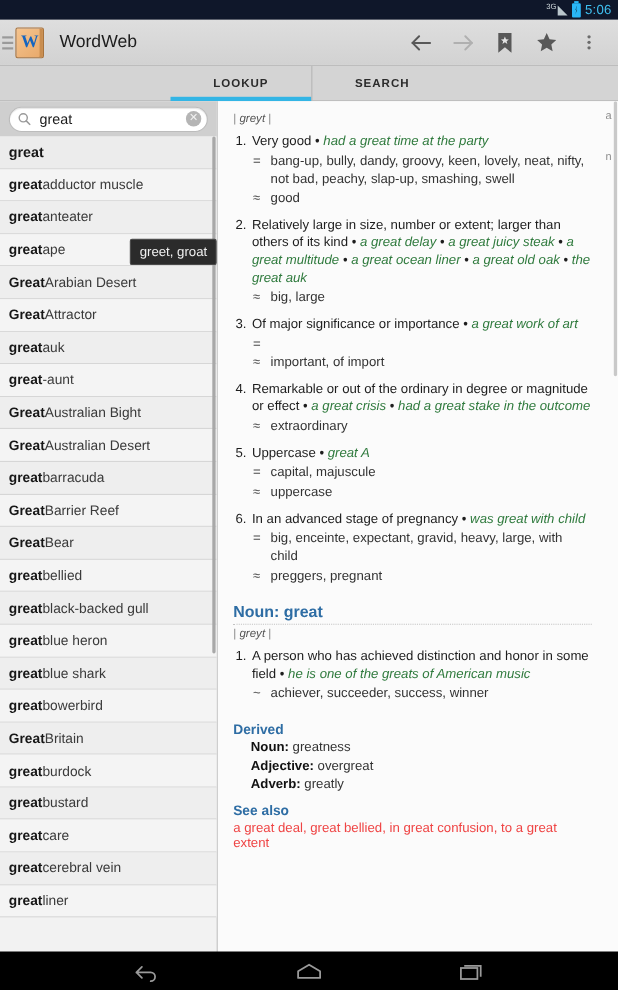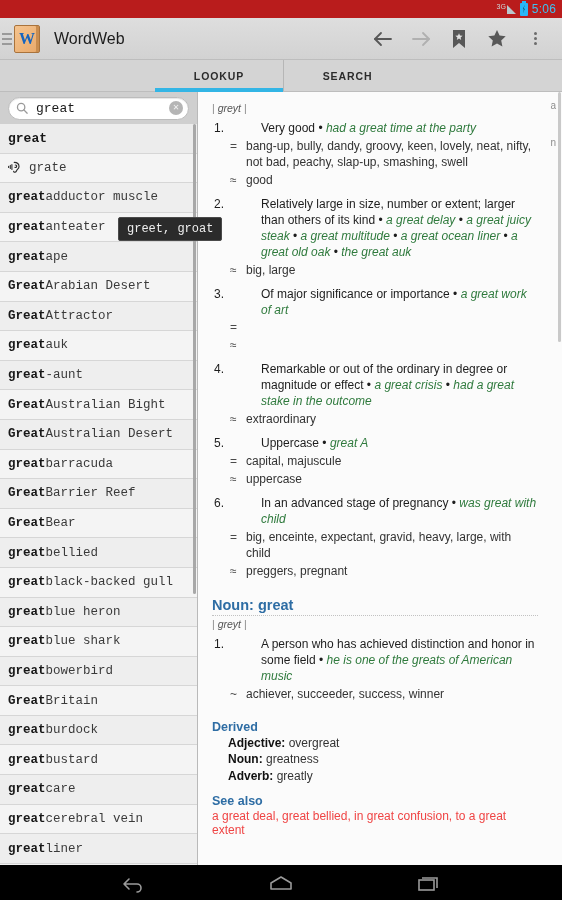--- a/index.html
+++ b/index.html
@@ -6,21 +6,21 @@
   html, body {
     width: 562px; height: 900px;
     font-family: "Liberation Sans", sans-serif;
     background: #ffffff;
     overflow: hidden;
   }
   body { position: relative; }
 
   
   .statusbar {
-    height: 18px; background: #b91c1c;
+    height: 18px; background: #0f172a;
     display: flex; align-items: center; justify-content: flex-end;
     padding: 0 6px; gap: 4px;
   }
   .st-net { display: flex; align-items: flex-end; gap: 1px; }
   .st-net-label { color: #cfd8dc; font-size: 7px; line-height: 7px; position: relative; top: -4px; }
   .sig { width: 0; height: 0; border-left: 9px solid #b9c6cc; border-top: 9px solid transparent; }
   .batt {
     width: 8px; height: 13px; background: #29b6f6; position: relative; border-radius: 1px;
   }
   .batt::before {
@@ -76,21 +76,21 @@
   .tab.active::after {
     content: ""; position: absolute; left: 0; right: 0; bottom: -1px; height: 4px; background: #33b5e5;
   }
 
   
   .main { display: flex; height: 793px; }
 
   
   .leftpane {
     width: 198px; background: #f2f2f2; border-right: 1px solid #b9b9b9;
-    display: flex; flex-direction: column; position: relative; font-family: Liberation Mono, monospace;
+    display: flex; flex-direction: column; position: relative;
   }
   .searchwrap { height: 32px; background: #cfcfcf; display: flex; align-items: center; padding: 0 8px; }
   .searchbox {
     flex: 1; height: 23px; background: #ffffff; border-radius: 12px;
     border: 1px solid #bcbcbc; display: flex; align-items: center; padding: 0 5px 0 7px;
     box-shadow: inset 0 1px 1px rgba(0,0,0,.10);
   }
   .searchbox .sv { flex: 1; font-size: 13px; color: #1a1a1a; padding-left: 8px; }
   .clear-ico {
     width: 14px; height: 14px; border-radius: 50%; background: #b5b5b5;
@@ -123,21 +123,21 @@
   .posindex { position: absolute; right: 6px; top: 8px; display: flex; flex-direction: column; gap: 26px; }
   .posindex span { font-size: 10px; color: #8d8d8d; }
   .pos-head {
     color: #2e6da4; font-size: 14.5px; font-weight: bold;
     border-bottom: 1px dotted #c2c2c2; padding-bottom: 2px; margin-bottom: 2px;
   }
   .pron { font-size: 10.5px; color: #555; font-style: italic; margin-bottom: 7px; }
   .pron .bar { font-style: normal; color: #888; }
   .sense { display: flex; font-size: 12px; color: #1d1d1d; margin-bottom: 2px; line-height: 1.33; }
   .sense .num { width: 17px; flex: none; text-align: right; padding-right: 5px; }
-  .sense .txt { flex: 1; margin-left: 32px; }
+  .sense .txt { flex: 1; }
   .ex { color: #2f7a3d; font-style: italic; }
   .syn { display: flex; font-size: 12px; color: #333; margin: 2px 0 2px 0; line-height: 1.33; }
   .syn .mk { width: 34px; flex: none; text-align: left; padding-left: 18px; color: #4a4a4a; }
   .syn .sv2 { flex: 1; }
   .blockgap { height: 9px; }
   .sec-head { color: #2e6da4; font-size: 12.5px; font-weight: bold; margin-bottom: 1px; }
   .derived-row { font-size: 12px; color: #333; padding-left: 16px; line-height: 1.4; }
   .derived-row b { color: #111; }
   .seealso-txt { font-size: 12px; color: #ef4444; }
   .rscroll { position: absolute; right: 1px; top: 0; width: 3px; height: 250px; background: #c9c9c9; border-radius: 2px; }
@@ -222,30 +222,20 @@
         <div class="sv" placeholder="Search">great</div>
         <div class="clear-ico">✕</div>
       </div>
     </div>
     <div class="wordlist" id="wordlist">
         <div class="wrow first">
           <b>great</b>
           <span></span>
         </div>
         <div class="wrow">
-          <span class="earico">
-            <svg width="16" height="13" viewBox="0 0 18 14">
-              <path d="M7 1.2 C10.4 1.2 12.4 3.2 12.4 6 C12.4 8 11 8.8 10.2 9.6 C9.5 10.3 9.6 11.9 8 12.3 C6.9 12.6 6.2 11.9 6.4 11.2" fill="none" stroke="#2b2b2b" stroke-width="1.3" stroke-linecap="round"></path>
-              <path d="M8.2 4.2 C9.6 4.2 10 5.2 9.6 6.2 C9.3 7 8.3 7.2 7.8 6.8" fill="none" stroke="#2b2b2b" stroke-width="1.3" stroke-linecap="round"></path>
-              <path d="M2.6 4.6 L2.6 8.2 M0.7 5.7 L0.7 7.1 M4.4 3.6 L4.4 9.2" stroke="#2b2b2b" stroke-width="1.2" stroke-linecap="round"></path>
-            </svg>
-          </span>
-          <span>grate</span>
-        </div>
-        <div class="wrow">
           <b>great</b>
           <span> adductor muscle</span>
         </div>
         <div class="wrow">
           <b>great</b>
           <span> anteater</span>
         </div>
         <div class="wrow">
           <b>great</b>
           <span> ape</span>
@@ -370,20 +360,21 @@
           <div style="height: 6px;"></div>
           <div class="sense">
             <span class="num">3.</span>
             <span class="txt"><span>Of major significance or importance</span><span> • </span><span class="ex">a great work of art</span></span>
           </div>
           <div class="syn">
             <span class="mk">=</span>
           </div>
           <div class="syn">
             <span class="mk">≈</span>
+            <span class="sv2">important, of import</span>
           </div>
           <div style="height: 6px;"></div>
           <div class="sense">
             <span class="num">4.</span>
             <span class="txt"><span>Remarkable or out of the ordinary in degree or magnitude or effect</span><span> • </span><span class="ex">a great crisis</span><span> • </span><span class="ex">had a great stake in the outcome</span></span>
           </div>
           <div class="syn">
             <span class="mk">≈</span>
             <span class="sv2">extraordinary</span>
           </div>
@@ -435,22 +426,22 @@
           </div>
           <div style="height: 6px;"></div>
         </div>
     </div>
 
     <div class="blockgap"></div>
 
     <div>
       <div class="sec-head">Derived</div>
       <div id="derived-rows">
+          <div class="derived-row"><b>Noun:</b><span> greatness</span></div>
           <div class="derived-row"><b>Adjective:</b><span> overgreat</span></div>
-          <div class="derived-row"><b>Noun:</b><span> greatness</span></div>
           <div class="derived-row"><b>Adverb:</b><span> greatly</span></div>
         </div>
     </div>
 
     <div class="blockgap"></div>
 
     <div>
       <div class="sec-head">See also</div>
       <div class="seealso-txt">a great deal, great bellied, in great confusion, to a great extent</div>
     </div>

